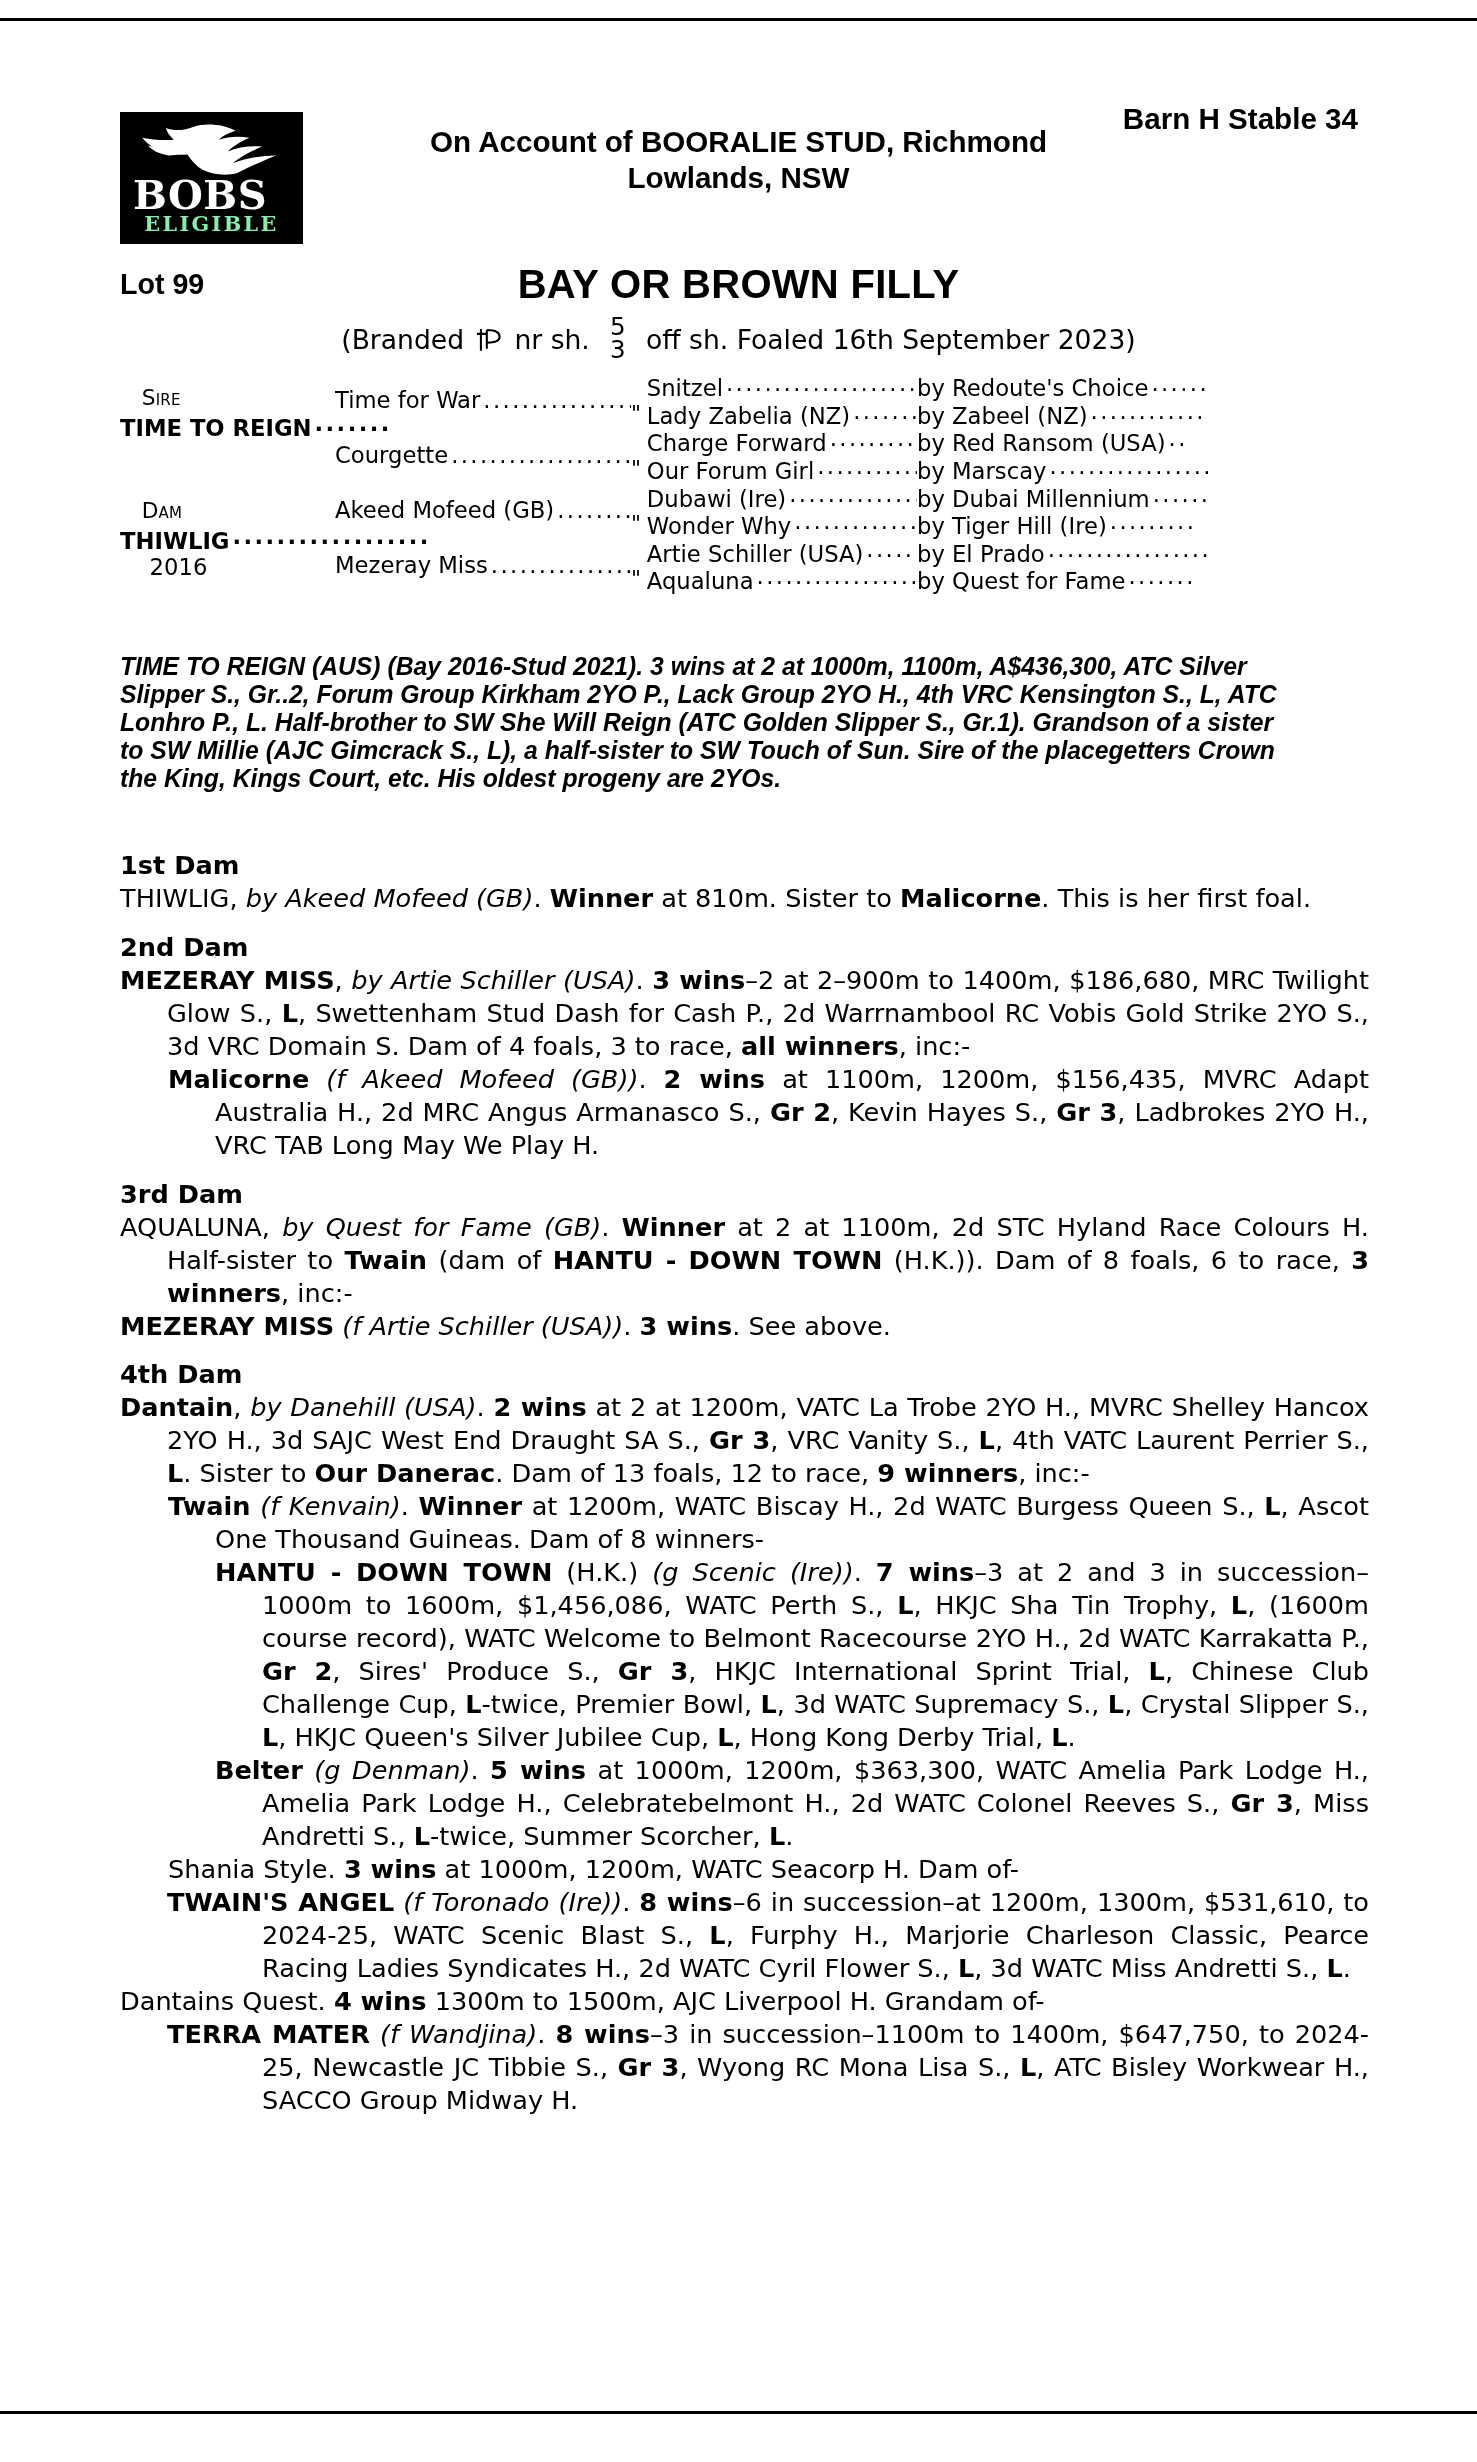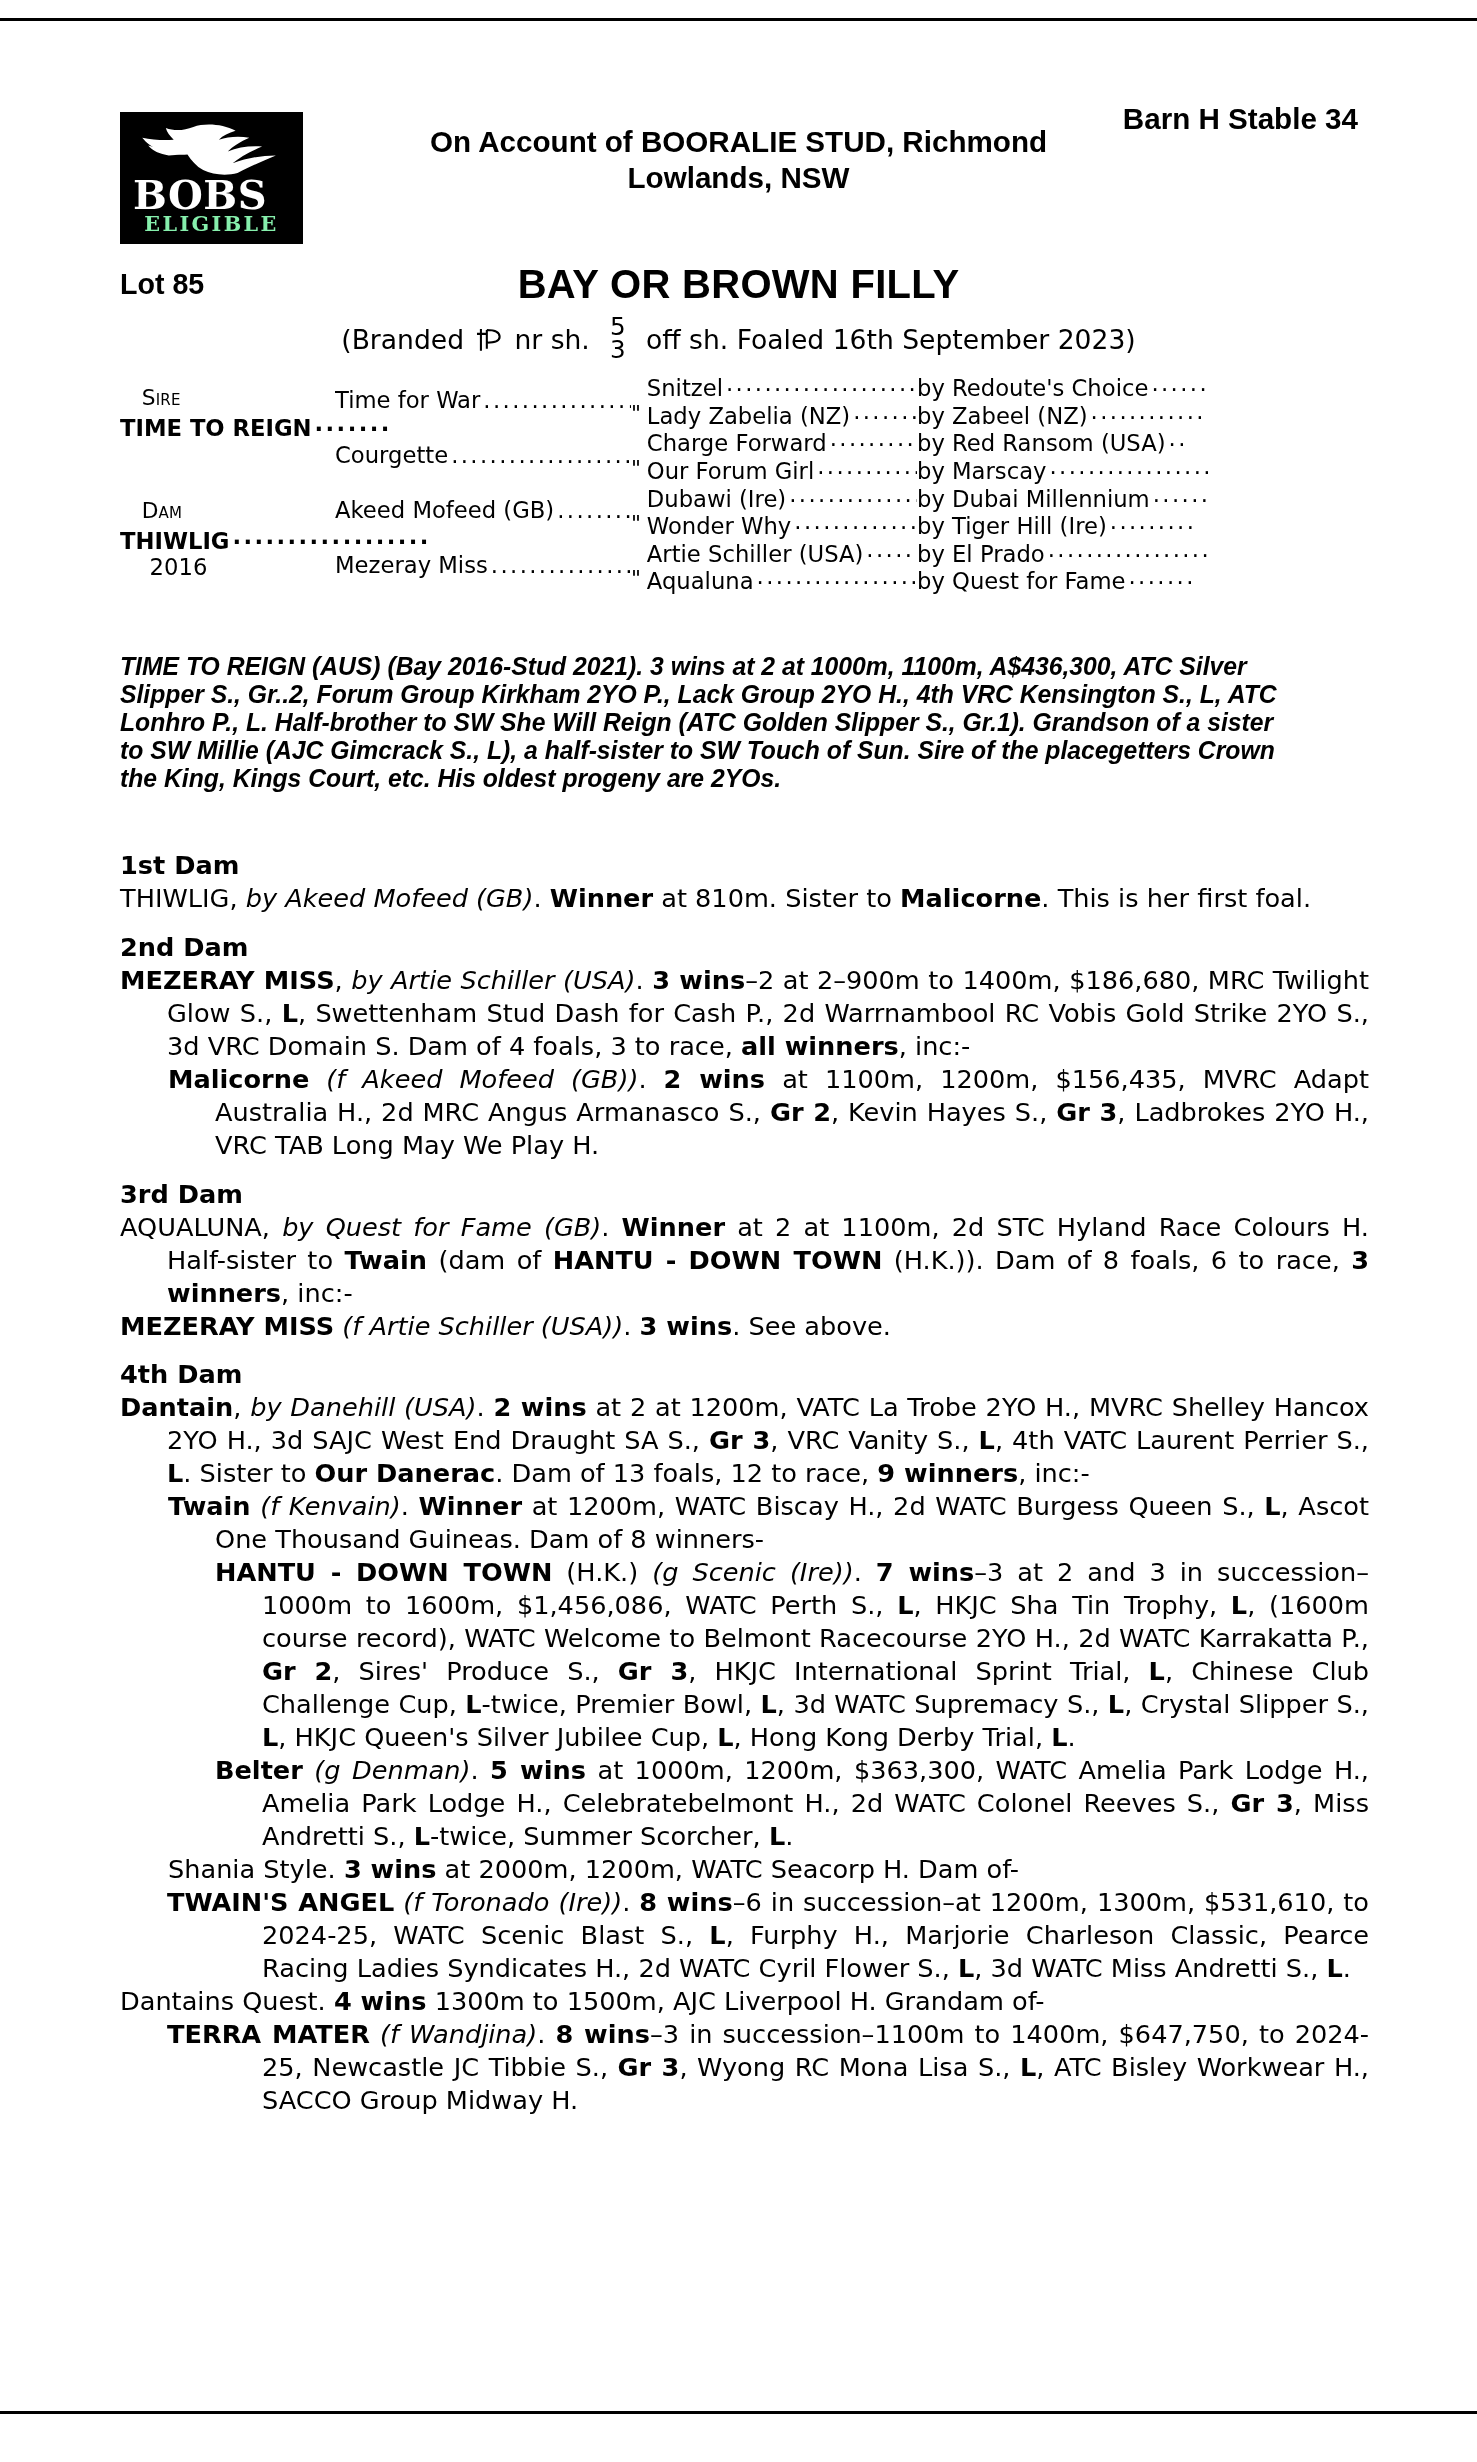--- a/index.html
+++ b/index.html
@@ -327,21 +327,21 @@
 
     <div class="barn-stable">Barn H Stable 34</div>
 
     <div class="vendor-lines">
       <div>On Account of BOORALIE STUD, Richmond</div>
       <div>Lowlands, NSW</div>
     </div>
   </div>
 
   <div class="lot-row">
-    <div class="lot-no">Lot 85</div>
+    <div class="lot-no">Lot 99</div>
     <div class="filly-title">BAY OR BROWN FILLY</div>
   </div>
 
   <div class="branded-row">
     <span class="seg">(Branded</span>
     <span class="brand-sym">
       <svg viewBox="0 0 26 30" width="25.6" height="29.6">
         <path d="M5 4 L5 26 M1 9 L10 9 M11 5 L11 24 M11 5 C20 5 24 8 24 12 C24 16 20 18 11 18" stroke="#000" stroke-width="2.1" fill="none"></path>
       </svg>
     </span>
@@ -474,21 +474,21 @@
     <p class="para ind-3">
       <b>Belter</b>
       <i>(g Denman)</i>.
       <b>5 wins</b>
       <span class="rich">at 1000m, 1200m, $363,300, WATC Amelia Park Lodge H., Amelia Park Lodge H., Celebratebelmont H., 2d WATC Colonel Reeves S., <b>Gr 3</b>, Miss Andretti S., <b>L</b>-twice, Summer Scorcher, <b>L</b>.</span>
     </p>
 
     <p class="para ind-2 nojust">
       <span>Shania Style.</span>
       <b>3 wins</b>
-      <span class="rich">at 2000m, 1200m, WATC Seacorp H. Dam of-</span>
+      <span class="rich">at 1000m, 1200m, WATC Seacorp H. Dam of-</span>
     </p>
 
     <p class="para ind-5">
       <b>TWAIN'S ANGEL</b>
       <i>(f Toronado (Ire))</i>.
       <b>8 wins</b><span class="rich">–6 in succession–at 1200m, 1300m, $531,610, to 2024-25, WATC Scenic Blast S., <b>L</b>, Furphy H., Marjorie Charleson Classic, Pearce Racing Ladies Syndicates H., 2d WATC Cyril Flower S., <b>L</b>, 3d WATC Miss Andretti S., <b>L</b>.</span>
     </p>
 
     <p class="para ind-1 nojust">
       <span>Dantains Quest.</span>

